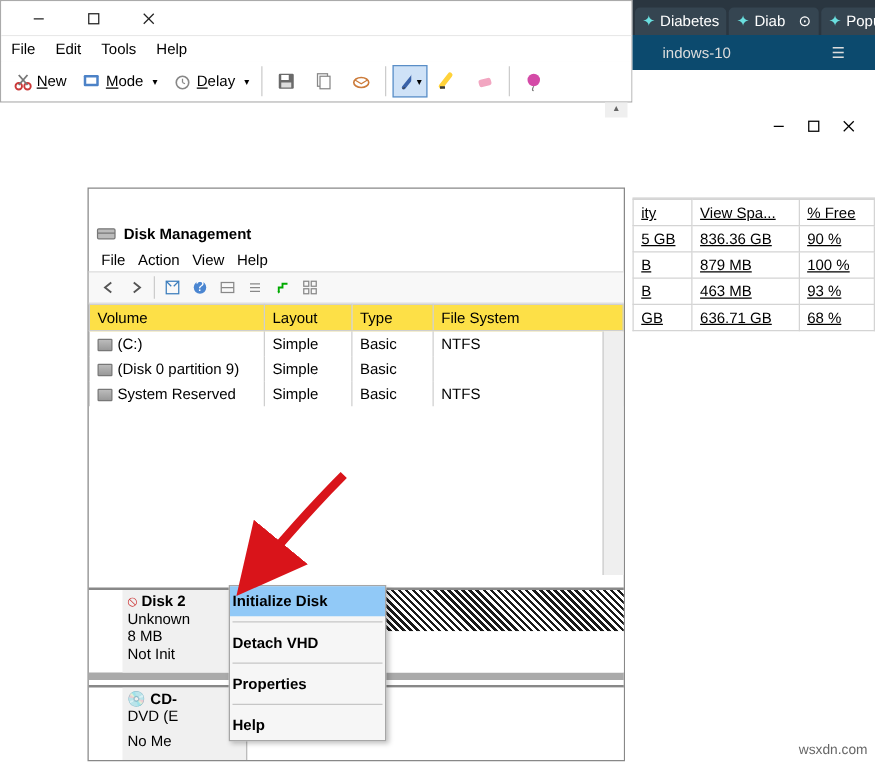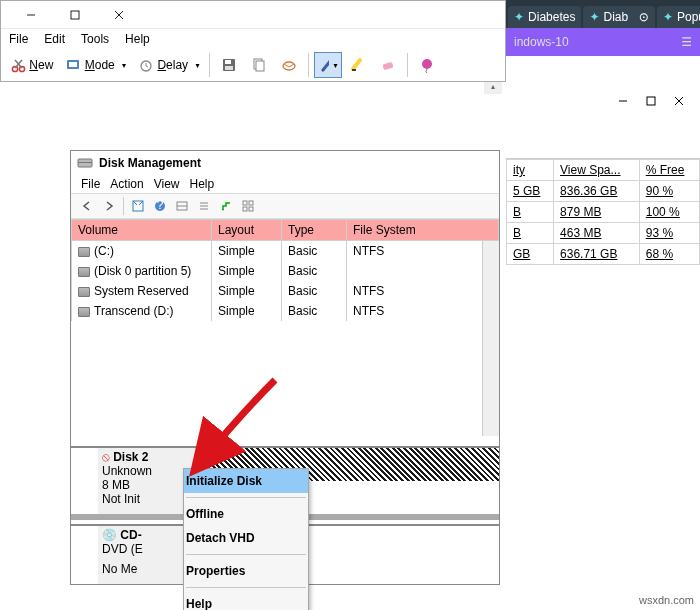--- a/index.html
+++ b/index.html
@@ -14,30 +14,30 @@
   .menubar span { padding: 0 4px; }
   .toolbar { height: 32px; display: flex; align-items: center; gap: 2px; padding-left: 4px; background: #fff; }
   .tbtn { height: 26px; display: flex; align-items: center; padding: 0 4px; border: 1px solid transparent; }
   .tbtn.iconbox { width: 28px; justify-content: center; }
   .tbtn.selected { background: #cfe2f7; border: 1px solid #5a8ec7; }
   .sep2 { width: 1px; height: 24px; background: #ccc; margin: 0 3px; }
   .dd-caret { margin-left: 4px; font-size: 8px; }
   .underlined u { text-decoration: underline; }
 
   .dm-window { position: absolute; left: 70px; top: 150px; width: 430px; border: 1px solid #888; background: #fff; }
-  .dm-head { display: flex; align-items: center; gap: 6px; padding: 4px 6px; font-size: 13px; font-weight: 600; }
+  .dm-head { display: flex; align-items: center; gap: 6px; padding: 4px 6px; font-size: 13px; font-weight: 600; margin-top: 24px; }
   .dm-menubar { display: flex; gap: 10px; padding: 2px 10px; }
   .dm-tools { display: flex; gap: 2px; padding: 2px 6px; align-items: center; border-top: 1px solid #ddd; border-bottom: 1px solid #ddd; background: #f8f8f8; }
   .dm-tools .ticon { width: 20px; height: 20px; display: flex; align-items: center; justify-content: center; }
   .dm-tools .ticon svg { width: 14px; height: 14px; }
   .dm-tools .tsep { width: 1px; height: 18px; background: #ccc; margin: 0 2px; }
 
   .vol-table { width: 100%; border-collapse: collapse; }
   .vol-table th, .vol-table td { border: 1px solid #cfcfcf; padding: 3px 6px; text-align: left; font-size: 12px; }
-  .vol-table th { background: #fca5a5; font-weight: 400; }
+  .vol-table th { background: #fde047; font-weight: 400; }
   .vol-table td { border-top: none; border-bottom: none; }
   .vol-icon { display: inline-block; width: 12px; height: 10px; background: linear-gradient(#bbb, #999); border: 1px solid #777; border-radius: 1px; margin-right: 4px; vertical-align: middle; }
   .vol-body-wrap { height: 195px; overflow: hidden; position: relative; }
   .vol-body-wrap::after { content: ""; position: absolute; right: 0; top: 0; bottom: 0; width: 16px; background: #efefef; border-left: 1px solid #ccc; }
   .vol-panels { padding-top: 6px; }
   .disk-row { border-top: 2px solid #888; display: flex; height: 68px; margin-top: 4px; padding-left: 27px; }
   .disk-meta { width: 100px; background: #f0f0f0; border-right: 1px solid #aaa; padding: 2px 4px; line-height: 14px; }
   .disk-label { font-weight: 600; }
   .disk-unalloc { flex: 1; background: repeating-linear-gradient(45deg, #1a1a1a, #1a1a1a 2px, #fff 2px, #fff 4px); height: 18px; }
   .disk-unalloc-wrap { flex: 1; display: flex; flex-direction: column; }
@@ -47,21 +47,21 @@
   .ctx-item { padding: 5px 2px; font-size: 12px; font-weight: bold; }
   .ctx-item.hl { background: #91c9f7; }
   .ctx-sep { height: 1px; background: #c6c6c6; margin: 4px 2px; }
 
   .arrow { position: absolute; pointer-events: none; }
   
   .right-pane { position: absolute; right: 0; top: 0; width: 194px; height: 610px; background: #fff; }
   .br-tabs { height: 28px; background: #2a3640; display: flex; align-items: flex-end; color: #fff; font-size: 11px; overflow: hidden; }
   .br-tab { display: flex; align-items: center; gap: 4px; padding: 4px 6px; background: #354551; margin-left: 2px; border-top-left-radius: 4px; border-top-right-radius: 4px; white-space: nowrap; }
   .br-tab .tf { color: #6adfdf; }
-  .br-addr { height: 28px; background: #8b5cf6; display: flex; align-items: center; padding: 0 8px; color: #ddd; font-size: 11px; justify-content: space-between; }
+  .br-addr { height: 28px; background: #0c4a6e; display: flex; align-items: center; padding: 0 24px; color: #ddd; font-size: 11px; justify-content: space-between; }
   .sub-winctl { display: flex; justify-content: flex-end; gap: 10px; padding: 6px 12px 12px; }
   .sub-winctl .sq { width: 18px; height: 18px; display: flex; align-items: center; justify-content: center; }
   .sub-winctl .sq svg { width: 10px; height: 10px; }
 
   .side-table { width: 100%; border-collapse: collapse; text-decoration: underline; }
   .side-table th, .side-table td { border: 1px solid #d4d4d4; padding: 3px 6px; font-size: 12px; text-align: left; }
   .side-table th { font-weight: 400; background: #fff; }
   .side-table td:nth-child(2), .side-table td:nth-child(3), .side-table th:nth-child(2), .side-table th:nth-child(3) { text-align: left; }
 
   .watermark { position: absolute; right: 6px; bottom: 4px; font-size: 11px; color: #666; }
@@ -331,33 +331,27 @@
           <col>
         </colgroup>
       <tbody>
           <tr>
             <td><span class="vol-icon"></span><span>(C:)</span></td>
             <td>Simple</td>
             <td>Basic</td>
             <td>NTFS</td>
           </tr>
       <tr>
-            <td><span class="vol-icon"></span><span>(Disk 0 partition 5)</span></td>
+            <td><span class="vol-icon"></span><span>(Disk 0 partition 9)</span></td>
             <td>Simple</td>
             <td>Basic</td>
             <td></td>
           </tr>
       <tr>
             <td><span class="vol-icon"></span><span>System Reserved</span></td>
-            <td>Simple</td>
-            <td>Basic</td>
-            <td>NTFS</td>
-          </tr>
-      <tr>
-            <td><span class="vol-icon"></span><span>Transcend (D:)</span></td>
             <td>Simple</td>
             <td>Basic</td>
             <td>NTFS</td>
           </tr>
     </tbody>
       </table>
   </div>
 
   <div class="vol-panels">
     <div class="disk-row">
@@ -381,21 +375,20 @@
         <div>No Me</div>
       </div>
       <div style="flex:1;background:#fff;"></div>
     </div>
   </div>
 </div>
 
 <div class="ctx-menu" style="left:183px; top:468px;">
   <div class="ctx-item hl">Initialize Disk</div>
   <div class="ctx-sep"></div>
-  <div class="ctx-item">Offline</div>
   <div class="ctx-item">Detach VHD</div>
   <div class="ctx-sep"></div>
   <div class="ctx-item">Properties</div>
   <div class="ctx-sep"></div>
   <div class="ctx-item">Help</div>
 </div>
 
 <svg class="arrow" style="left:180px; top:370px;" width="120" height="120">
   <defs>
       <marker id="ah" markerWidth="8" markerHeight="8" refX="6" refY="4" orient="auto">

